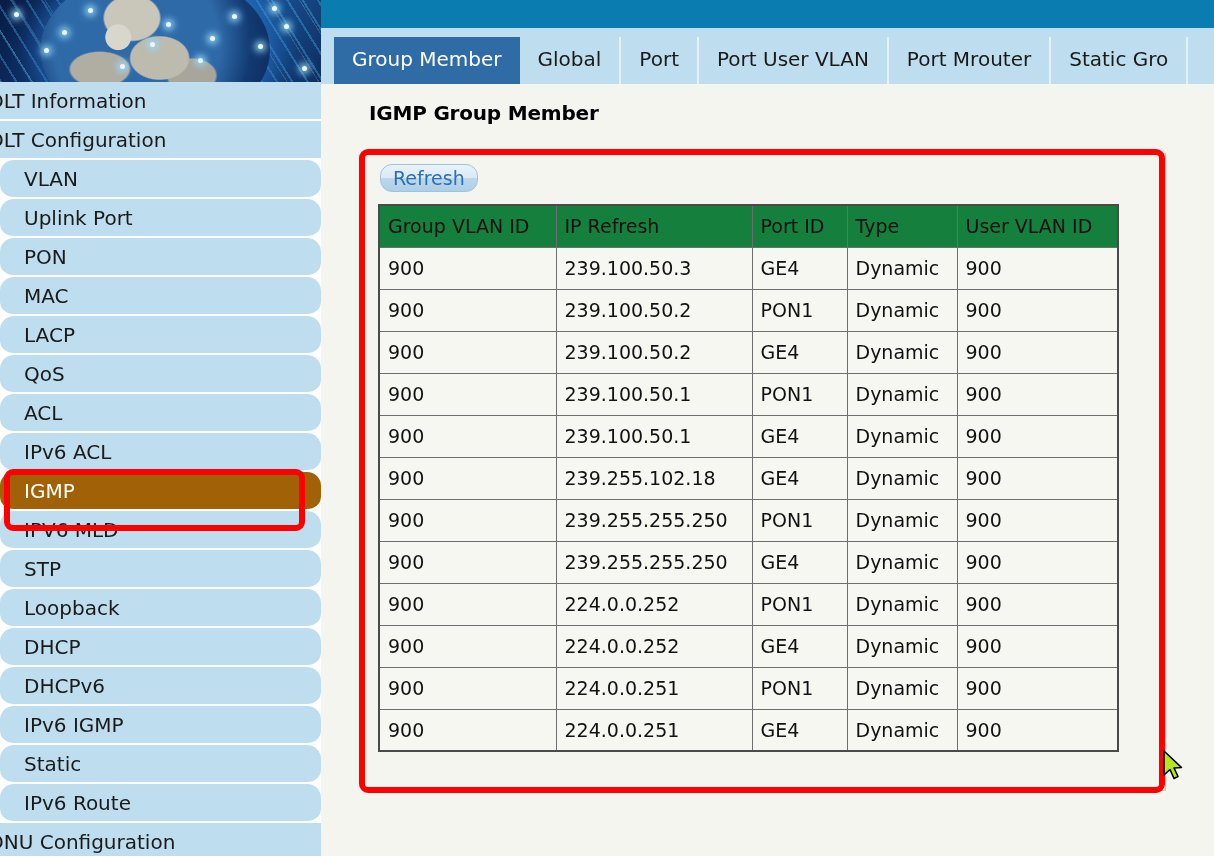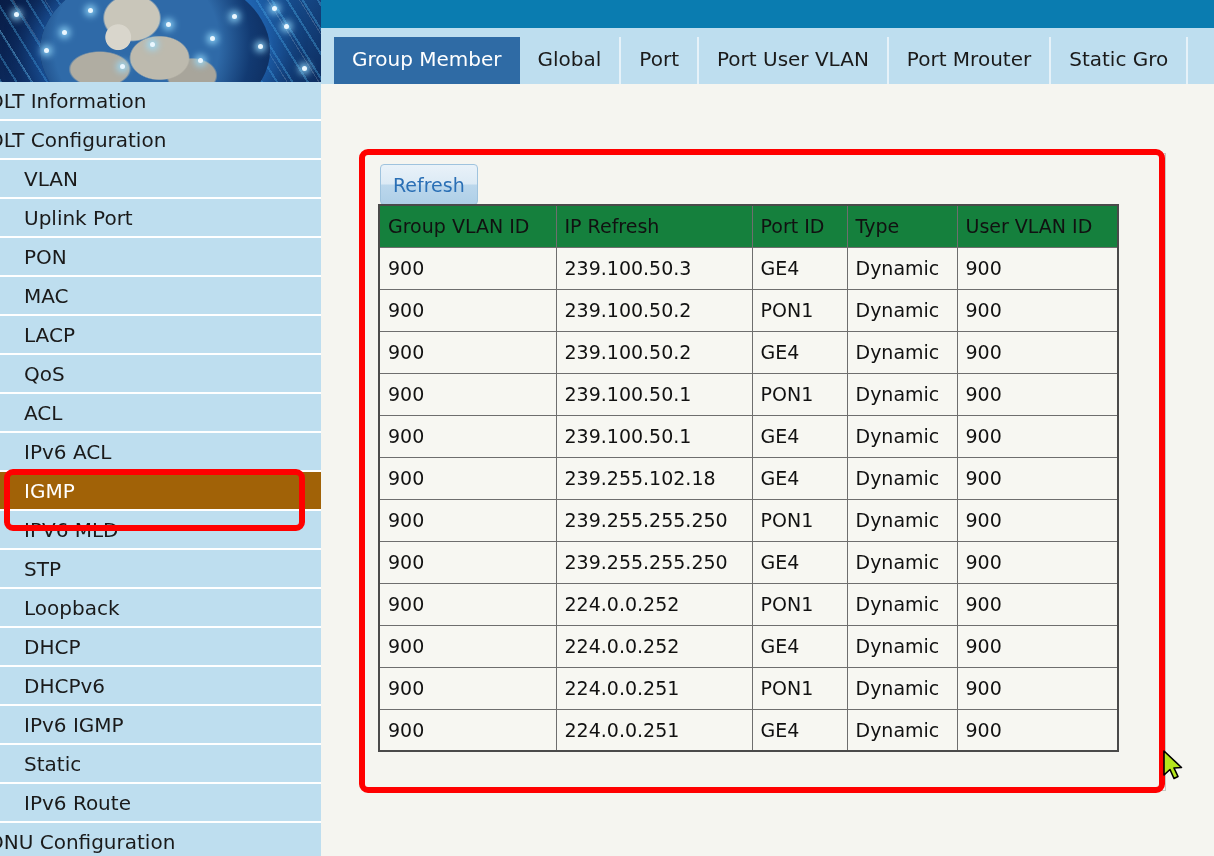--- a/index.html
+++ b/index.html
@@ -61,21 +61,21 @@
     height: 39px;
     line-height: 39px;
     background: #BEDEEF;
     color: #1A1A1A;
     font-size: 20px;
     border-bottom: 2px solid #FFFFFF;
     white-space: nowrap;
     overflow: hidden;
   }
   .menu-item.section { padding-left: 0px; text-indent: -12px; }
-  .menu-item.sub     { padding-left: 12px; text-indent: 12px; }
+  .menu-item.sub     { padding-left: 12px; text-indent: 12px; border-radius: 14px; }
   .menu-item.active  { background: #a16207; color: #FFFFFF; }
 
   
   #main {
     position: absolute; left: 321px; top: 0;
     width: 893px; height: 856px;
     background: #F5F5F0;
   }
   #topbar {
     position: absolute; left: 0; top: 0;
@@ -121,28 +121,28 @@
   
   #panel {
     position: absolute; left: 42px; top: 69px;
     width: 803px; height: 638px;
     background: #F5F5F0;
     border: 1px solid #C9C9C2;
   }
 
   #refresh-btn {
     position: absolute; left: 16px; top: 10px;
-    height: 41px;
+    height: 28px;
     padding: 0 12px;
     font-size: 19px;
     font-family: "DejaVu Sans", "Liberation Sans", sans-serif;
     color: #2A6FB5;
     background: linear-gradient(to bottom, #E9F2F9 0%, #DCEAF5 48%, #BBD7EC 52%, #AFCFE7 100%);
     border: 1px solid #9FC3DE;
-    border-radius: 4px;
+    border-radius: 12px;
     cursor: pointer;
   }
 
   #grid {
     position: absolute; left: 14px; top: 50px;
     border-collapse: collapse;
     border: 2px solid #4A4A4A;
     background: #F7F7F2;
   }
   #grid th, #grid td {
@@ -238,20 +238,21 @@
           <div class="tab">Global</div>
           <div class="tab">Port</div>
           <div class="tab">Port User VLAN</div>
           <div class="tab">Port Mrouter</div>
           <div class="tab">Static Gro</div>
         </div>
     </div>
 
     <div id="content">
 
+      <div id="page-title">IGMP Group Member</div>
 
       <div id="panel">
 
         <button id="refresh-btn">Refresh</button>
 
         <table id="grid">
           <colgroup>
             <col class="c0">
               <col class="c1">
               <col class="c2">

